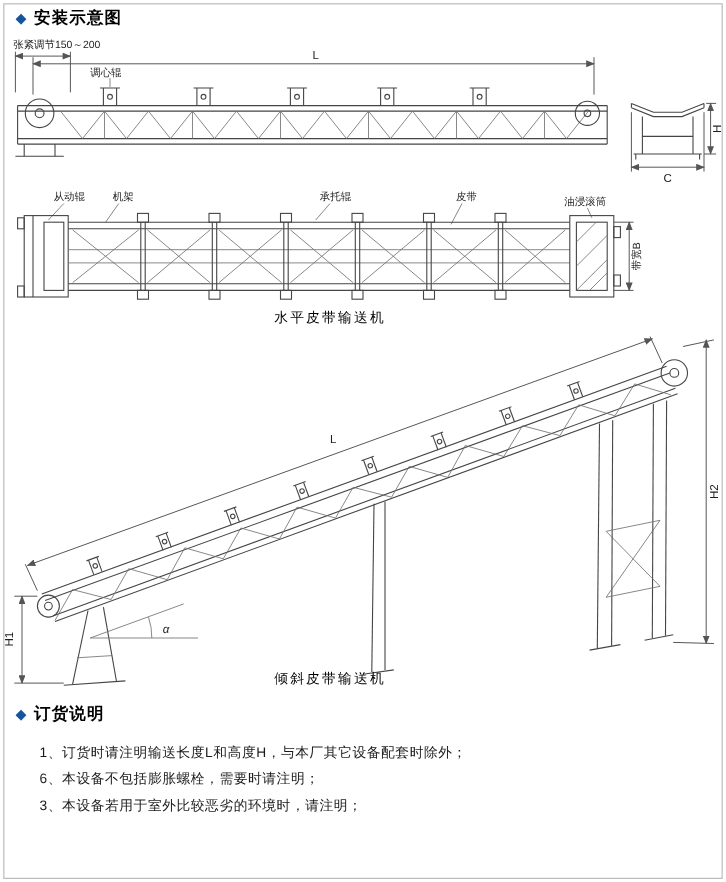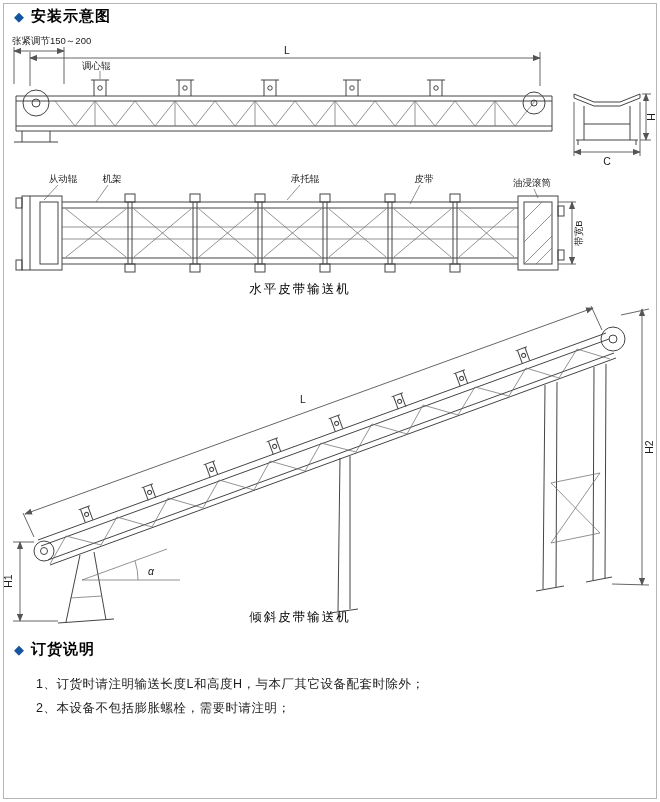--- a/index.html
+++ b/index.html
@@ -355,15 +355,16 @@
     </g>
   </svg>
 
   <div class="sec-header" id="header-order">
     <span class="diamond" style="color:#15549e">◆</span>
     <span class="t">订货说明</span>
   </div>
 
   <ul class="notes">
     <li>1、订货时请注明输送长度L和高度H，与本厂其它设备配套时除外；</li>
-    <li>2、本设备不包括膨胀螺栓，需要时请注明；</li>
+    <li>6、本设备不包括膨胀螺栓，需要时请注明；</li>
+    <li>3、本设备若用于室外比较恶劣的环境时，请注明；</li>
   </ul>
 </div>
 
 </body></html>

